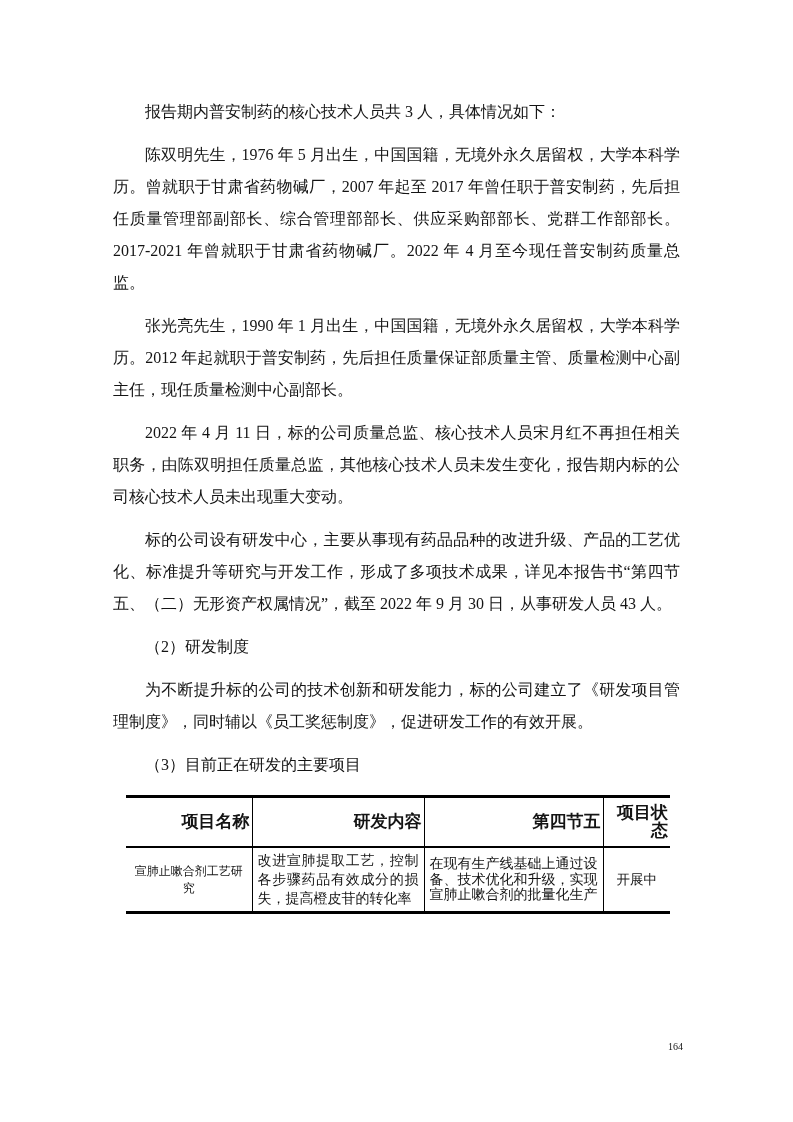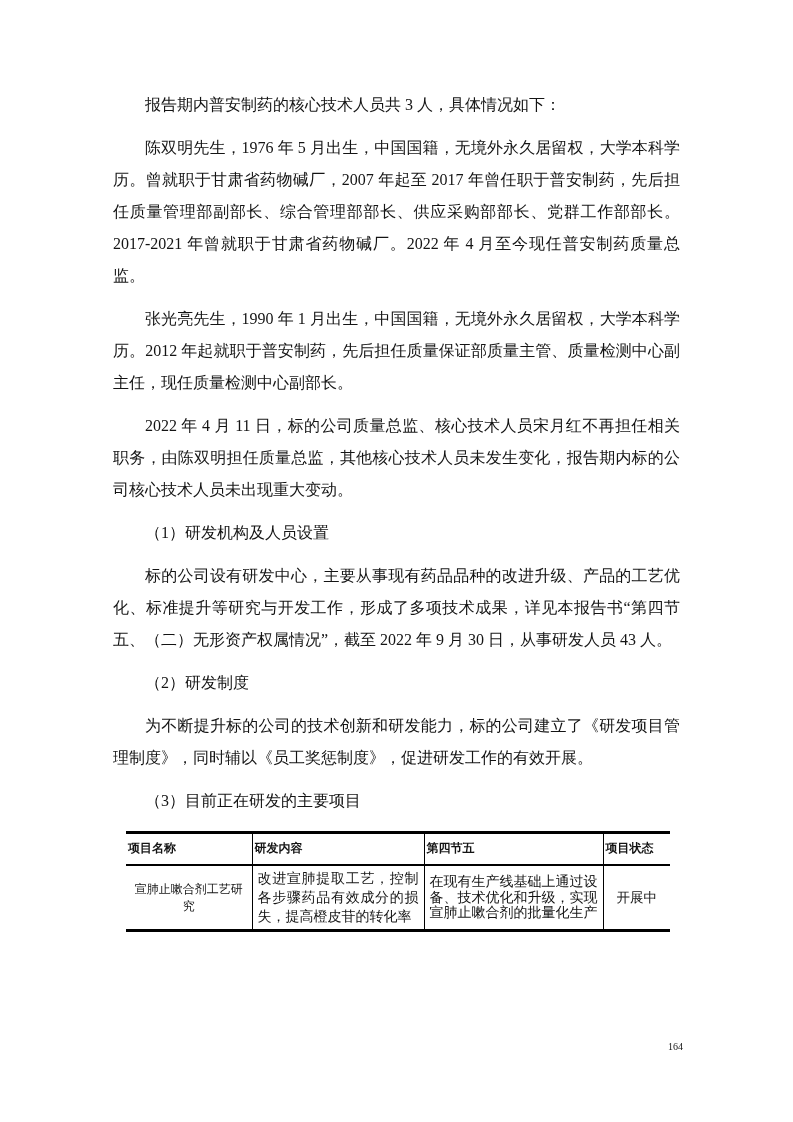--- a/index.html
+++ b/index.html
@@ -19,47 +19,46 @@
     overflow: hidden;
   }
   .para {
     margin: 11px 0 0 0;
     font-size: 16px;
     line-height: 32px;
     text-align: justify;
     text-indent: 2em;
   }
   .para.first {
-    margin-top: 4px;
+    margin-top: 11px;
   }
   .heading {
     margin: 11px 0 0 0;
     font-size: 16px;
     line-height: 32px;
     text-indent: 2em;
     text-align: left;
   }
   table.rd-table {
     border-collapse: collapse;
     table-layout: fixed;
     width: 544px;
     margin: 14px 0 0 13px;
     border-top: 3px solid #000;
     border-bottom: 3px solid #000;
   }
   table.rd-table th {
     border-bottom: 2px solid #000;
     border-left: 1px solid #000;
     border-right: 1px solid #000;
-    font-size: 12px;
+    font-size: 17px;
     font-weight: bold;
-    text-align: left;
+    text-align: right;
     padding: 6px 2px;
     line-height: 18px;
-    font-family: Liberation Mono, monospace;
   }
   table.rd-table th:first-child,
   table.rd-table td:first-child { border-left: none; }
   table.rd-table th:last-child,
   table.rd-table td:last-child { border-right: none; }
   table.rd-table td {
     border-left: 1px solid #000;
     border-right: 1px solid #000;
     vertical-align: middle;
     padding: 3px 5px;
@@ -102,21 +101,20 @@
   <p class="para first">报告期内普安制药的核心技术人员共 3 人，具体情况如下：</p>
 
   <p class="para">陈双明先生，1976 年 5 月出生，中国国籍，无境外永久居留权，大学本科学历。曾就职于甘肃省药物碱厂，2007 年起至 2017 年曾任职于普安制药，先后担任质量管理部副部长、综合管理部部长、供应采购部部长、党群工作部部长。2017-2021 年曾就职于甘肃省药物碱厂。2022 年 4 月至今现任普安制药质量总监。</p>
 
 
   <p class="para">张光亮先生，1990 年 1 月出生，中国国籍，无境外永久居留权，大学本科学历。2012 年起就职于普安制药，先后担任质量保证部质量主管、质量检测中心副主任，现任质量检测中心副部长。</p>
 
   <p class="para">2022 年 4 月 11 日，标的公司质量总监、核心技术人员宋月红不再担任相关职务，由陈双明担任质量总监，其他核心技术人员未发生变化，报告期内标的公司核心技术人员未出现重大变动。</p>
 
 
-  <p class="heading">（1）研发机构及人员设置</p>
 
   <p class="para">标的公司设有研发中心，主要从事现有药品品种的改进升级、产品的工艺优化、标准提升等研究与开发工作，形成了多项技术成果，详见本报告书“第四节五、（二）无形资产权属情况”，截至 2022 年 9 月 30 日，从事研发人员 43 人。</p>
 
   <p class="heading">（2）研发制度</p>
 
   <p class="para">为不断提升标的公司的技术创新和研发能力，标的公司建立了《研发项目管理制度》，同时辅以《员工奖惩制度》，促进研发工作的有效开展。</p>
 
   <p class="heading">（3）目前正在研发的主要项目</p>
 
   <table class="rd-table">

